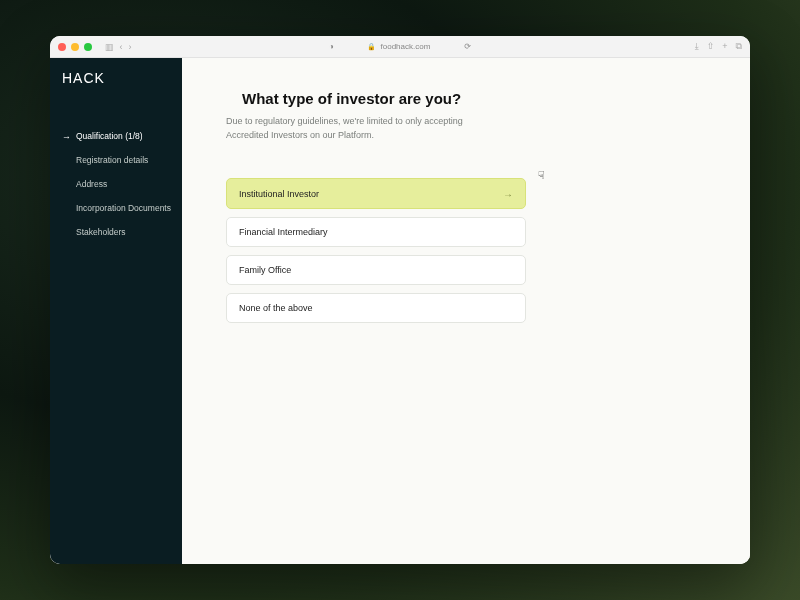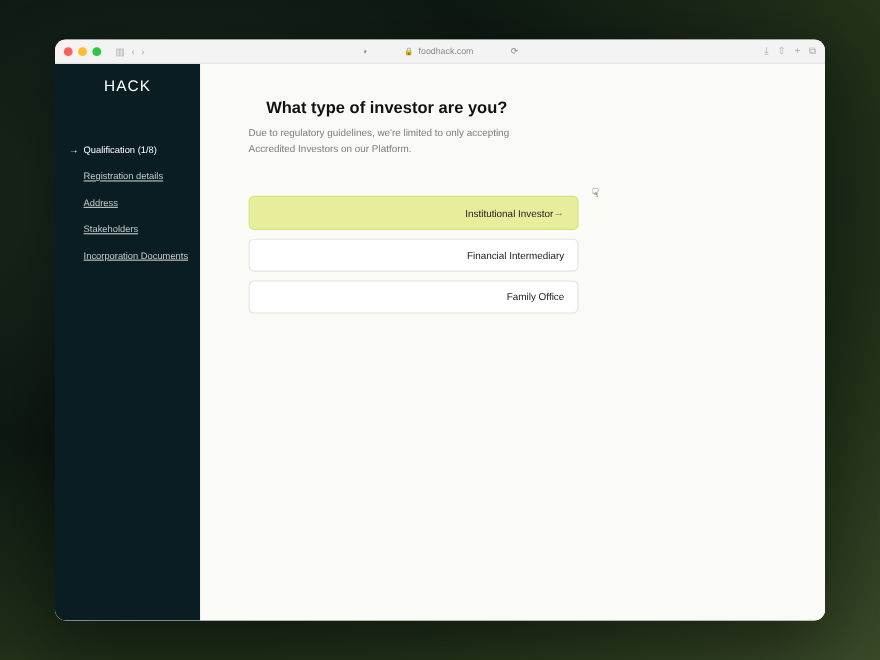--- a/index.html
+++ b/index.html
@@ -38,40 +38,39 @@
   .tb-center { position:absolute; left:50%; transform:translateX(-50%); display:flex; align-items:center; gap:4px; color:#888; font-size:8px; }
   .tb-icons-right { margin-left:auto; display:flex; gap:8px; color:#aaa; font-size:9px; }
   .lock { font-size:7px; }
 
   .content { flex:1; display:flex; background:#fafaf7; }
   .sidebar {
     width: 132px;
     background: #0a1d22;
     color: #e8eceb;
     padding-top: 12px;
-    text-align: center;
   }
   .logo {
     font-family: Impact, "Arial Black", sans-serif;
     font-size: 14px;
     letter-spacing: 1px;
     padding: 0 12px 38px 12px;
     color: #fff;
   }
   .nav-item {
     display: flex;
     align-items: center;
     font-size: 8.5px;
     padding: 7px 10px 7px 12px;
     color: #c5cdca;
     cursor: pointer;
   }
   .nav-item.active { color: #fff; }
   .nav-item .arrow-icon { width:10px; display:inline-block; font-size:9px; margin-right:4px; color:#fff; }
-  .nav-item.sub { padding-left: 26px; text-decoration: underline; }
+  .nav-item.sub { padding-left: 26px; }
 
   .main {
     flex:1;
     padding: 32px 44px;
     background: #fafaf7;
     overflow:auto;
   }
   .page-title {
     font-size: 15px;
     font-weight: 600;
@@ -90,21 +89,21 @@
   .option {
     border: 1px solid #e3e5e0;
     background: #fff;
     border-radius: 5px;
     padding: 9px 12px;
     font-size: 9px;
     color: #222;
     cursor: pointer;
     display:flex;
     align-items:center;
-    justify-content:flex-end;
+    justify-content:space-between;
   }
   .option.selected {
     background: #e6ee9c;
     border-color: #d8e27a;
   }
   .opt-arrow { color:#7d8a3f; font-size:10px; }
   .cursor-hand {
     position:absolute;
     font-size:11px;
     color:#222;
@@ -148,40 +147,43 @@
         <span class="arrow-icon">→</span>
         <span>Qualification (1/8)</span>
       </div>
       <div class="nav-item sub">
         <span>Registration details</span>
       </div>
       <div class="nav-item sub">
         <span>Address</span>
       </div>
       <div class="nav-item sub">
-        <span>Stakeholders</span>
+        <span>Incorporation Documents</span>
       </div>
       <div class="nav-item sub">
-        <span>Incorporation Documents</span>
+        <span>Stakeholders</span>
       </div>
     </aside>
 
     <main class="main">
       <h1 class="page-title">What type of investor are you?</h1>
       <p class="page-sub">Due to regulatory guidelines, we're limited to only accepting Accredited Investors on our Platform.</p>
 
       <div class="options">
         <div class="option selected">
           <span>Institutional Investor</span>
           <span class="opt-arrow">→</span>
         </div>
         <div class="option">
           <span>Financial Intermediary</span>
         </div>
         <div class="option">
           <span>Family Office</span>
         </div>
+        <div class="option">
+          <span>None of the above</span>
+        </div>
       </div>
     </main>
   </div>
 
   <span class="cursor-hand" style="top:133px; left:488px;">☟</span>
 </div>
 
 </body></html>

